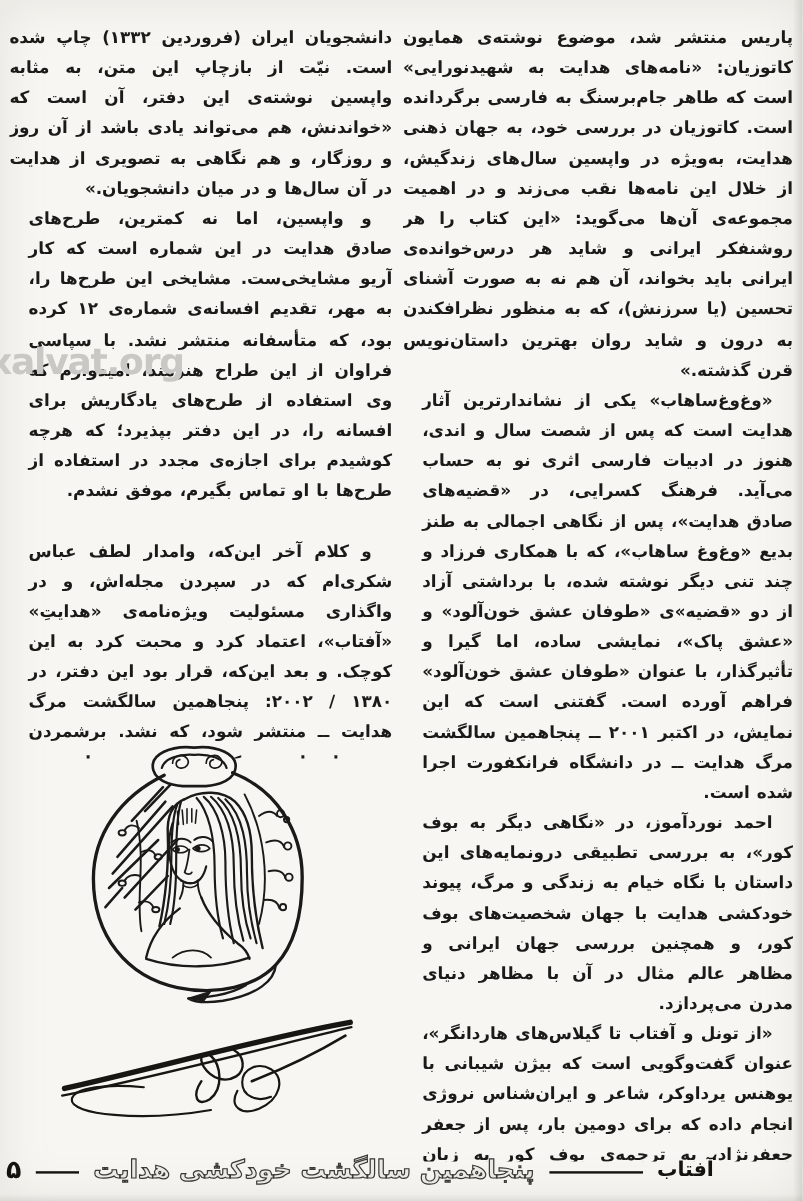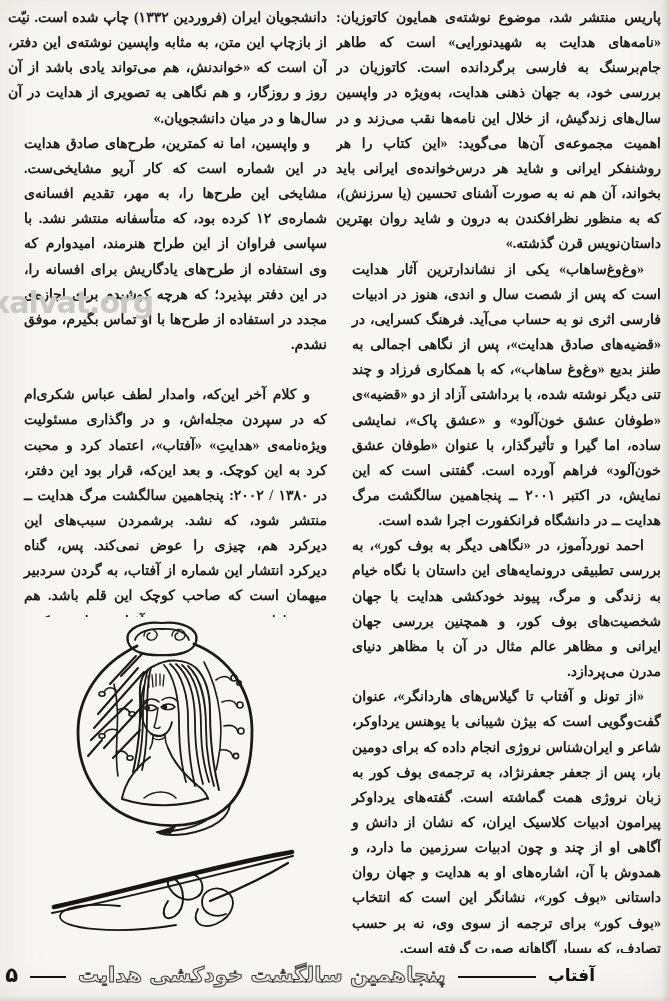--- a/index.html
+++ b/index.html
@@ -4,21 +4,21 @@
 <style>
   html,body{margin:0;padding:0;}
   body{width:669px;height:1001px;background:#eceae6;font-family:"DejaVu Sans",sans-serif;}
   .page{position:relative;width:669px;height:1001px;background:#f7f6f2;overflow:hidden;
         box-shadow:inset 0 0 40px rgba(150,148,140,.18);}
   .edge-right{position:absolute;top:0;right:0;bottom:0;width:8px;
         background:linear-gradient(to left,rgba(125,122,115,.22),rgba(125,122,115,0));}
   .edge-bottom{position:absolute;left:0;right:0;bottom:0;height:6px;
         background:linear-gradient(to top,rgba(125,122,115,.15),rgba(125,122,115,0));}
 
-  .col{position:absolute;top:5px;overflow:hidden;direction:rtl;font-family:Liberation Serif, serif;}
+  .col{position:absolute;top:20px;overflow:hidden;direction:rtl;}
   .col-right{right:8px;width:325px;height:948px;}
   .col-left{left:8px;width:319px;height:612px;}
 
   .para{margin:0;text-align:justify;font-size:14px;line-height:25.15px;
         font-weight:700;color:#1b1a18;word-spacing:1px;}
   .ind{text-indent:17px;margin-left:16px;}
   .gap-top{margin-top:25px;}
 
   .watermark{position:absolute;left:-9px;top:285px;font-size:30px;font-weight:800;
         color:#c9c8c4;letter-spacing:-1px;direction:ltr;}

